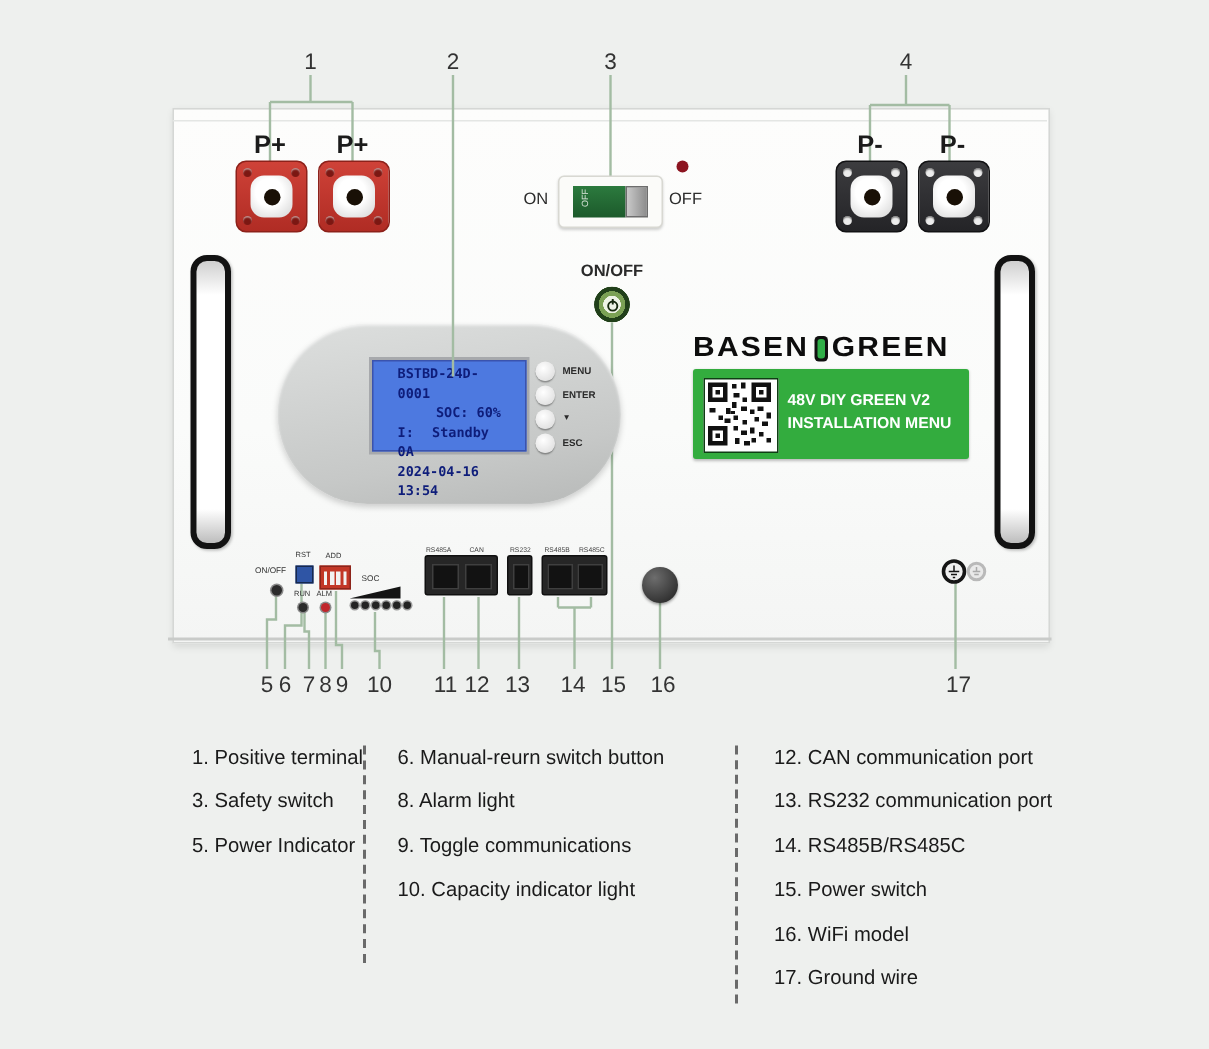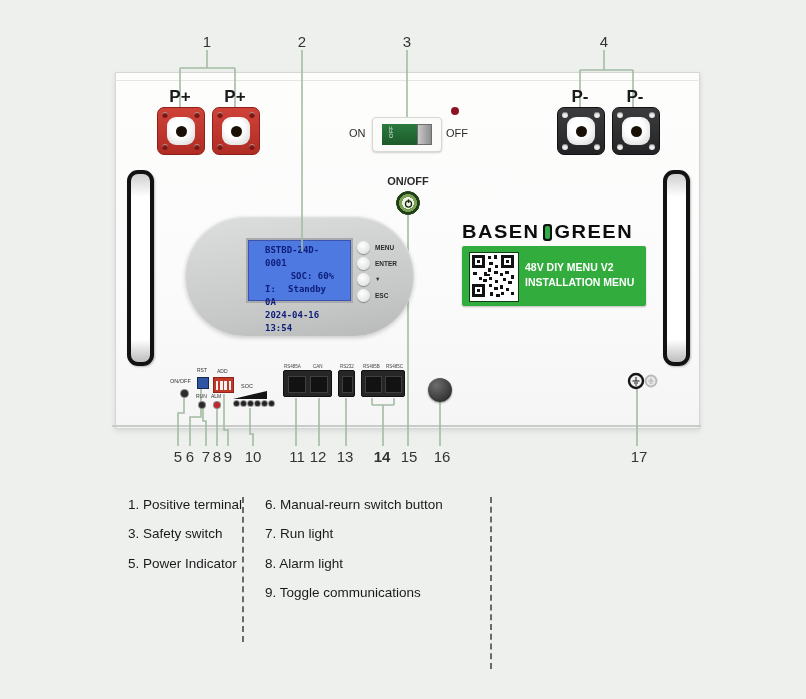--- a/index.html
+++ b/index.html
@@ -249,21 +249,21 @@
             <rect x="41" y="39" width="3" height="3"></rect>
           <rect x="20" y="39" width="3" height="4"></rect>
             <rect x="26" y="41" width="4" height="3"></rect>
             <rect x="31" y="39" width="3" height="3"></rect>
           <rect x="25" y="27" width="3" height="3"></rect>
             <rect x="17" y="21" width="3" height="2"></rect>
         </g>
       </svg>
     </div>
     <div class="guide-text">
-      <div>48V DIY MENU V2</div>
+      <div>48V DIY GREEN V2</div>
       <div>INSTALLATION MENU</div>
     </div>
   </div>
 
   <div class="tiny comp" style="left:170px;top:378px;">ON/OFF</div>
   <div class="led-dot comp" style="left:181px;top:390px;width:7px;height:7px;background:#2b2b2b;box-shadow:0 0 0 1px #8a8a8a;"></div>
   <div class="tiny comp" style="left:197px;top:367px;font-size:5px;">RST</div>
   <div class="rst-btn comp"></div>
   <div class="tiny comp" style="left:217px;top:368px;font-size:5px;">ADD</div>
   <div class="dip comp">
@@ -332,32 +332,40 @@
   <div class="num" style="left:604px;top:33px;">4</div>
   <div class="num" style="left:178px;top:448px;">5</div>
   <div class="num" style="left:190px;top:448px;">6</div>
   <div class="num" style="left:206px;top:448px;">7</div>
   <div class="num" style="left:217px;top:448px;">8</div>
   <div class="num" style="left:228px;top:448px;">9</div>
   <div class="num" style="left:253px;top:448px;">10</div>
   <div class="num" style="left:297px;top:448px;">11</div>
   <div class="num" style="left:318px;top:448px;">12</div>
   <div class="num" style="left:345px;top:448px;">13</div>
-  <div class="num" style="left:382px;top:448px;font-weight:bold;">14</div>
+  <div class="num" style="left:382px;top:448px;">14</div>
   <div class="num" style="left:409px;top:448px;">15</div>
   <div class="num" style="left:442px;top:448px;">16</div>
   <div class="num" style="left:639px;top:448px;">17</div>
 
   <div class="legend-col" style="left:128px;top:497px;">
     <div>1. Positive terminal</div>
     <div>3. Safety switch</div>
     <div>5. Power Indicator</div>
   </div>
   <div class="vdash" style="left:242px;top:497px;height:145px;"></div>
   <div class="legend-col" style="left:265px;top:497px;">
     <div>6. Manual-reurn switch button</div>
-    <div>7. Run light</div>
     <div>8. Alarm light</div>
     <div>9. Toggle communications</div>
+    <div>10. Capacity indicator light</div>
   </div>
   <div class="vdash" style="left:490px;top:497px;height:172px;"></div>
+  <div class="legend-col" style="left:516px;top:497px;">
+    <div>12. CAN communication port</div>
+    <div>13. RS232 communication port</div>
+    <div>14. RS485B/RS485C</div>
+    <div>15. Power switch</div>
+    <div>16. WiFi model</div>
+    <div>17. Ground wire</div>
+  </div>
 
 </div>
 
 </body></html>

